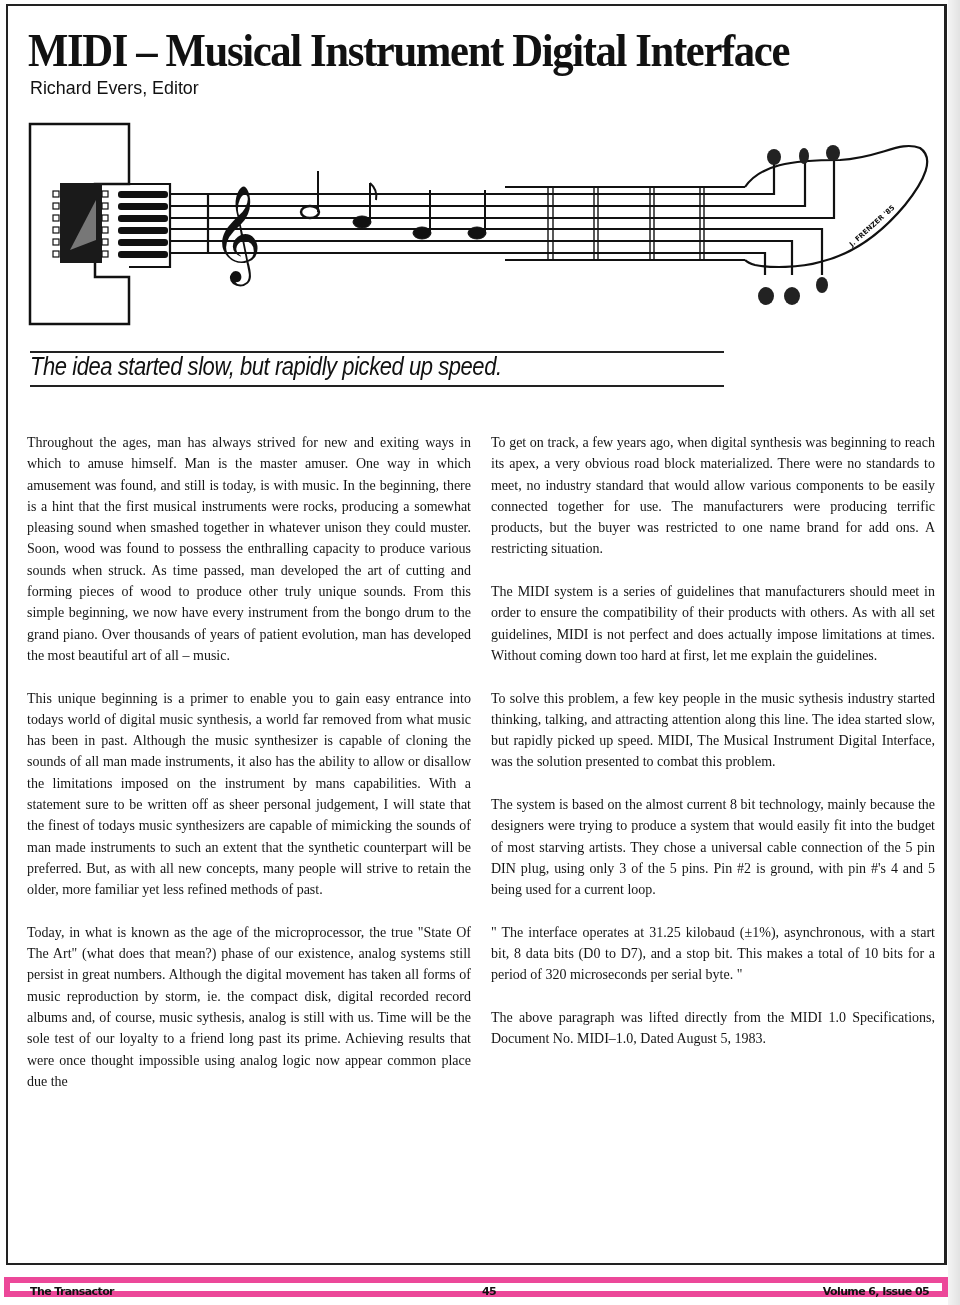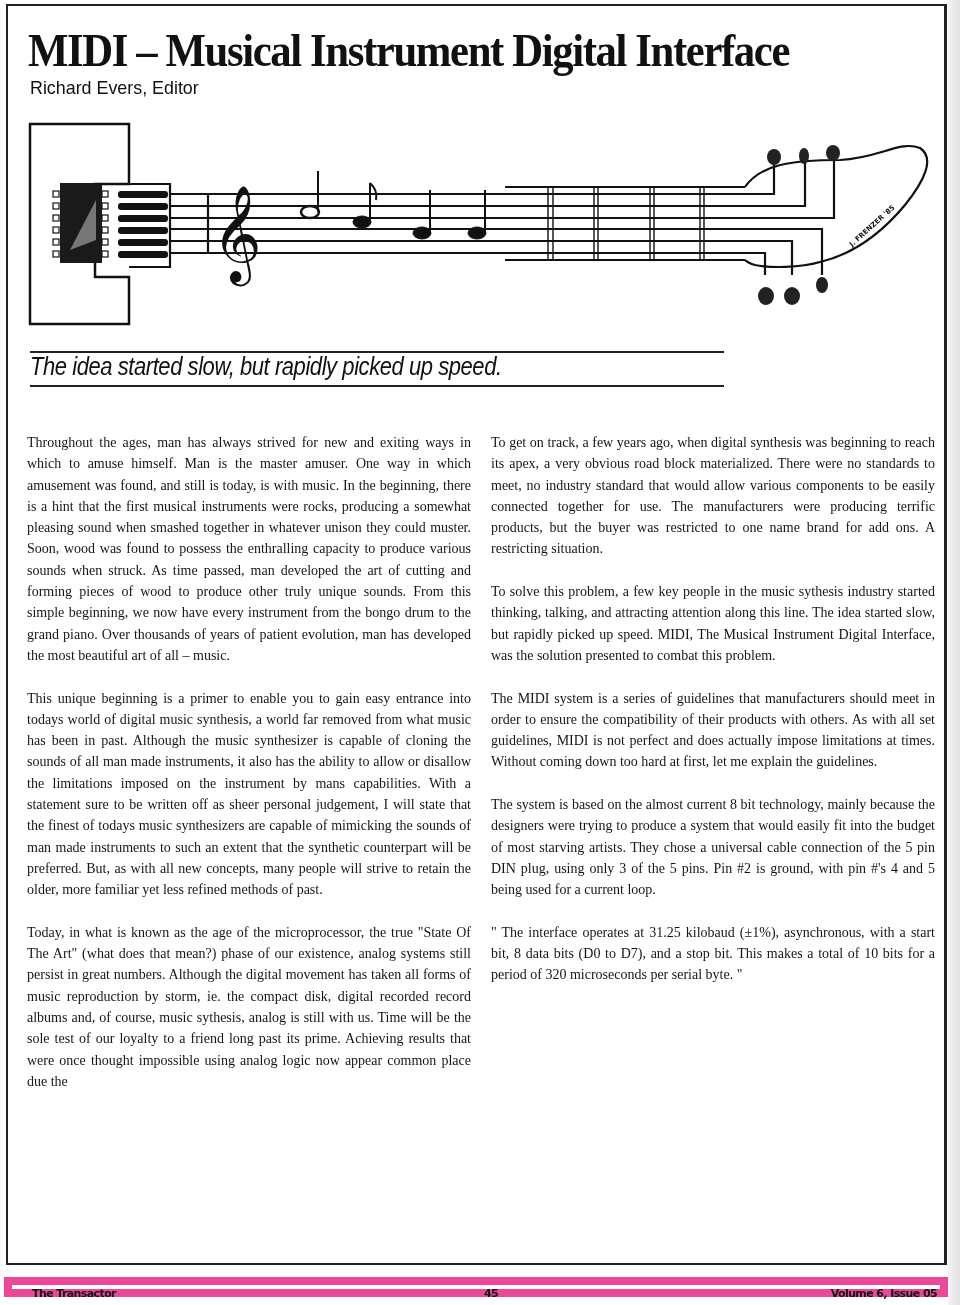--- a/index.html
+++ b/index.html
@@ -38,27 +38,27 @@
   .column {
     position: absolute; top: 432px; width: 444px;
     font-family: "Liberation Serif", serif; font-size: 14px; line-height: 21.3px;
     text-align: justify; color: #151515;
   }
   .col-left { left: 27px; }
   .col-right { left: 491px; }
   .column p { margin: 0 0 21.3px 0; }
   .footer-bar {
     position: absolute; left: 4px; top: 1277px; width: 944px; height: 20px;
-    border: 8px solid #ec4899; box-sizing: border-box;
+    border: 6px solid #ec4899; box-sizing: border-box;
     font-family: "DejaVu Sans", sans-serif; font-weight: bold; font-size: 11px;
     letter-spacing: -0.6px;
   }
   .footer-left { position: absolute; left: 20px; top: 2px; }
   .footer-center { position: absolute; left: 472px; top: 2px; }
-  .footer-right { position: absolute; right: 3px; top: 2px; text-align: center; }
+  .footer-right { position: absolute; right: 13px; top: 2px; text-align: center; }
 </style>
 </head>
 <body>
 
 <div class="right-shadow"></div>
 <div class="page-frame"></div>
 
 <h1 class="title">MIDI – Musical Instrument Digital Interface</h1>
 <div class="byline">Richard Evers, Editor</div>
 
@@ -163,23 +163,24 @@
 <div class="pullquote-rule" style="top:385px;"></div>
 
 <div class="column col-left">
   <p>Throughout the ages, man has always strived for new and exiting ways in which to amuse himself. Man is the master amuser. One way in which amusement was found, and still is today, is with music. In the beginning, there is a hint that the first musical instruments were rocks, producing a somewhat pleasing sound when smashed together in whatever unison they could muster. Soon, wood was found to possess the enthralling capacity to produce various sounds when struck. As time passed, man developed the art of cutting and forming pieces of wood to produce other truly unique sounds. From this simple beginning, we now have every instrument from the bongo drum to the grand piano. Over thousands of years of patient evolution, man has developed the most beautiful art of all – music.</p>
   <p>This unique beginning is a primer to enable you to gain easy entrance into todays world of digital music synthesis, a world far removed from what music has been in past. Although the music synthesizer is capable of cloning the sounds of all man made instruments, it also has the ability to allow or disallow the limitations imposed on the instrument by mans capabilities. With a statement sure to be written off as sheer personal judgement, I will state that the finest of todays music synthesizers are capable of mimicking the sounds of man made instruments to such an extent that the synthetic counterpart will be preferred. But, as with all new concepts, many people will strive to retain the older, more familiar yet less refined methods of past.</p>
   <p>Today, in what is known as the age of the microprocessor, the true "State Of The Art" (what does that mean?) phase of our existence, analog systems still persist in great numbers. Although the digital movement has taken all forms of music reproduction by storm, ie. the compact disk, digital recorded record albums and, of course, music sythesis, analog is still with us. Time will be the sole test of our loyalty to a friend long past its prime. Achieving results that were once thought impossible using analog logic now appear common place due the</p>
 </div>
 
 <div class="column col-right">
   <p>To get on track, a few years ago, when digital synthesis was beginning to reach its apex, a very obvious road block materialized. There were no standards to meet, no industry standard that would allow various components to be easily connected together for use. The manufacturers were producing terrific products, but the buyer was restricted to one name brand for add ons. A restricting situation.</p>
+  <p>The MIDI system is a series of guidelines that manufacturers should meet in order to ensure the compatibility of their products with others. As with all set guidelines, MIDI is not perfect and does actually impose limitations at times. Without coming down too hard at first, let me explain the guidelines.</p>
   <p>To solve this problem, a few key people in the music sythesis industry started thinking, talking, and attracting attention along this line. The idea started slow, but rapidly picked up speed. MIDI, The Musical Instrument Digital Interface, was the solution presented to combat this problem.</p>
-  <p>The MIDI system is a series of guidelines that manufacturers should meet in order to ensure the compatibility of their products with others. As with all set guidelines, MIDI is not perfect and does actually impose limitations at times. Without coming down too hard at first, let me explain the guidelines.</p>
   <p>The system is based on the almost current 8 bit technology, mainly because the designers were trying to produce a system that would easily fit into the budget of most starving artists. They chose a universal cable connection of the 5 pin DIN plug, using only 3 of the 5 pins. Pin #2 is ground, with pin #'s 4 and 5 being used for a current loop.</p>
   <p>" The interface operates at 31.25 kilobaud (±1%), asynchronous, with a start bit, 8 data bits (D0 to D7), and a stop bit. This makes a total of 10 bits for a period of 320 microseconds per serial byte. "</p>
+  <p>The above paragraph was lifted directly from the MIDI 1.0 Specifications, Document No. MIDI–1.0, Dated August 5, 1983.</p>
 </div>
 
 <div class="footer-bar">
   <span class="footer-left">The Transactor</span>
   <span class="footer-center">45</span>
   <span class="footer-right">Volume 6, Issue 05</span>
 </div>
 
 </body></html>

